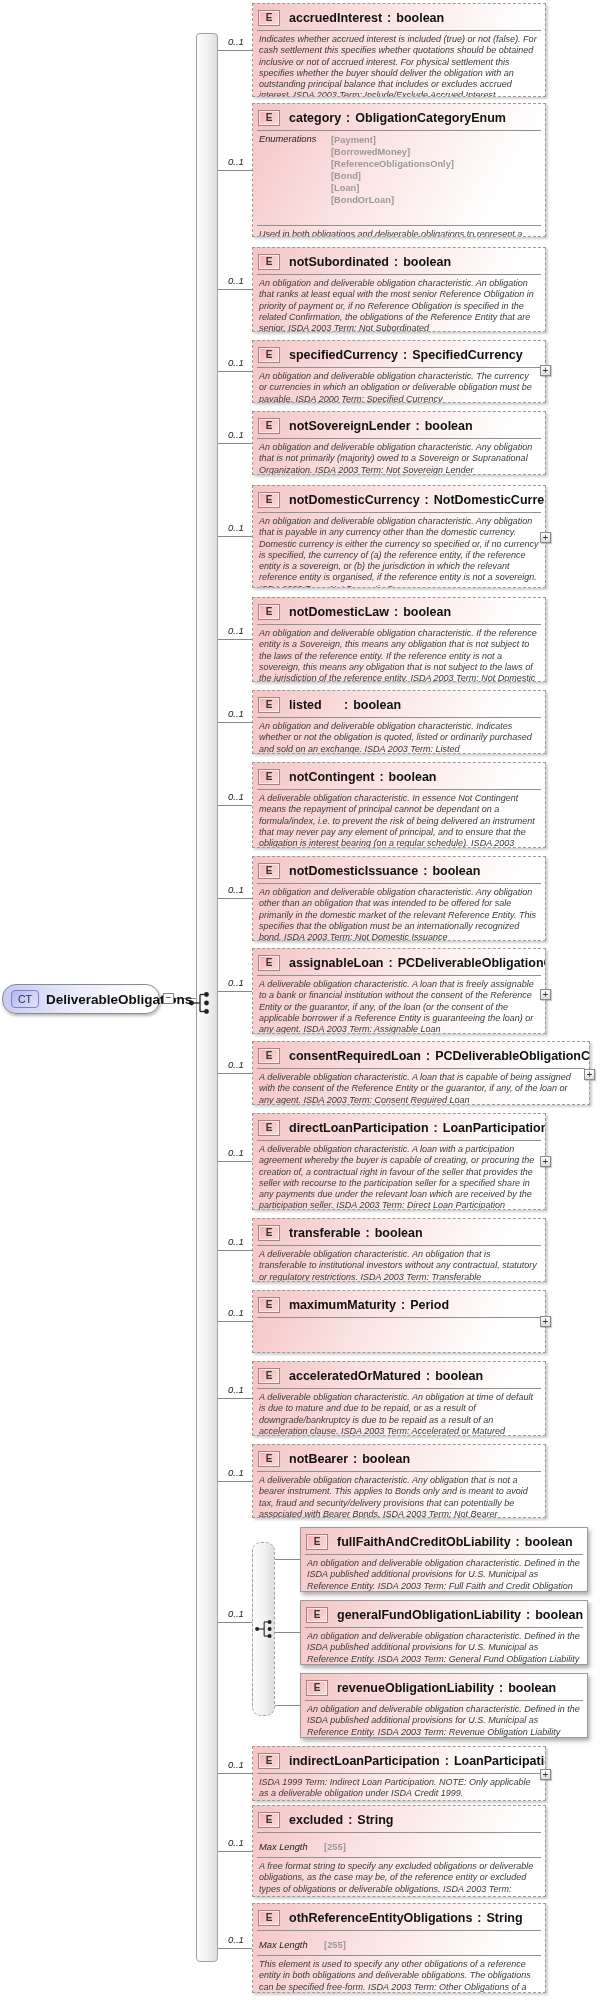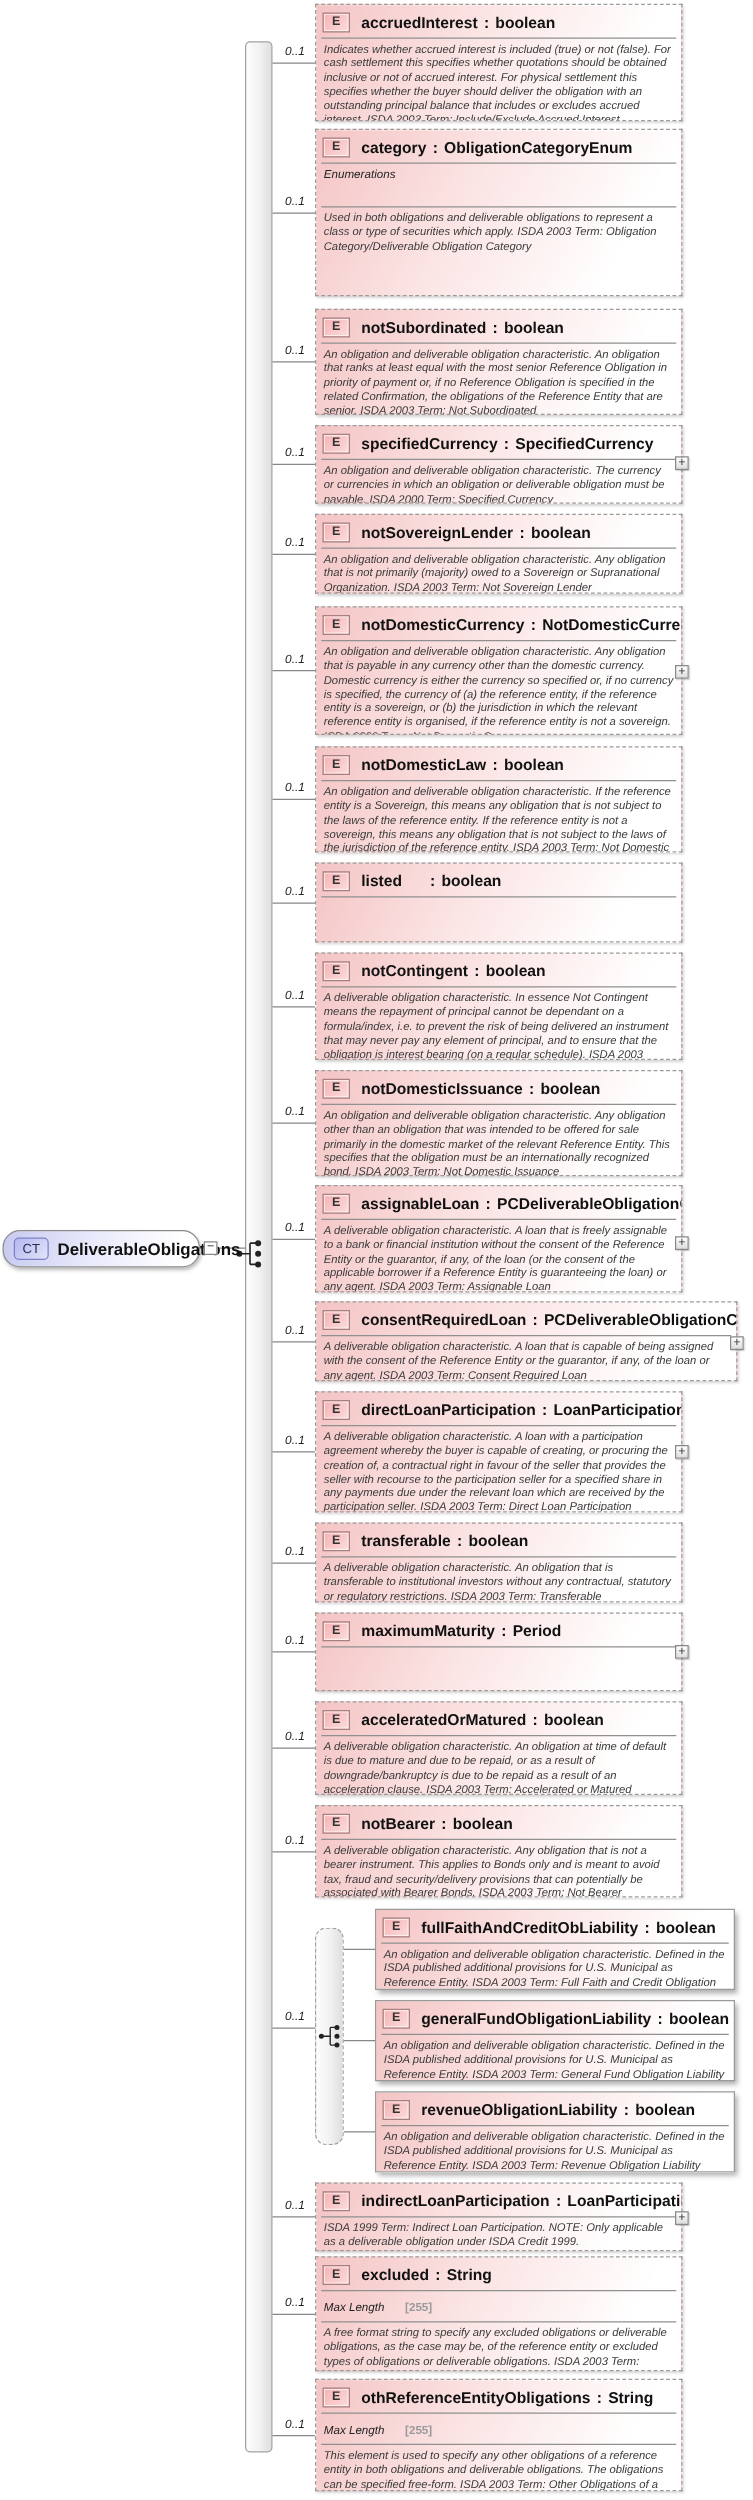--- a/index.html
+++ b/index.html
@@ -110,20 +110,28 @@
       <div class="hdr">
         <span class="ebadge">E</span>
         <span class="ename">category</span>
         <span class="esep">:</span>
         <span class="etype">ObligationCategoryEnum</span>
       </div>
       <div class="sep"></div>
 
       <div class="enumrow">
         <span class="enumlab">Enumerations</span>
+        <div class="enumvals">
+              <div>[Payment]</div>
+              <div>[BorrowedMoney]</div>
+              <div>[ReferenceObligationsOnly]</div>
+              <div>[Bond]</div>
+              <div>[Loan]</div>
+              <div>[BondOrLoan]</div>
+            </div>
       </div>
       <div class="sep enumsep"></div>
       <div class="anno">Used in both obligations and deliverable obligations to represent a class or type of securities which apply. ISDA 2003 Term: Obligation Category/Deliverable Obligation Category</div>
     </div>
 
   </div>
       <div class="branch" style="left: 218px; top: 289px; width: 34px;"></div>
       <div class="card" style="left: 221px; top: 275px;">0..1</div>
       <div class="ebox" style="left: 252px; top: 247px; width: 294px; height: 85px;">
     <div class="ebox-clip">
@@ -208,20 +216,21 @@
       <div class="ebox" style="left: 252px; top: 690px; width: 294px; height: 64px;">
     <div class="ebox-clip">
       <div class="hdr">
         <span class="ebadge">E</span>
         <span class="ename" style="min-width: 50px;">listed</span>
         <span class="esep">:</span>
         <span class="etype">boolean</span>
       </div>
       <div class="sep"></div>
 
+      <div class="anno">An obligation and deliverable obligation characteristic. Indicates whether or not the obligation is quoted, listed or ordinarily purchased and sold on an exchange. ISDA 2003 Term: Listed</div>
     </div>
 
   </div>
       <div class="branch" style="left: 218px; top: 805px; width: 34px;"></div>
       <div class="card" style="left: 221px; top: 791px;">0..1</div>
       <div class="ebox" style="left: 252px; top: 762px; width: 294px; height: 86px;">
     <div class="ebox-clip">
       <div class="hdr">
         <span class="ebadge">E</span>
         <span class="ename">notContingent</span>

